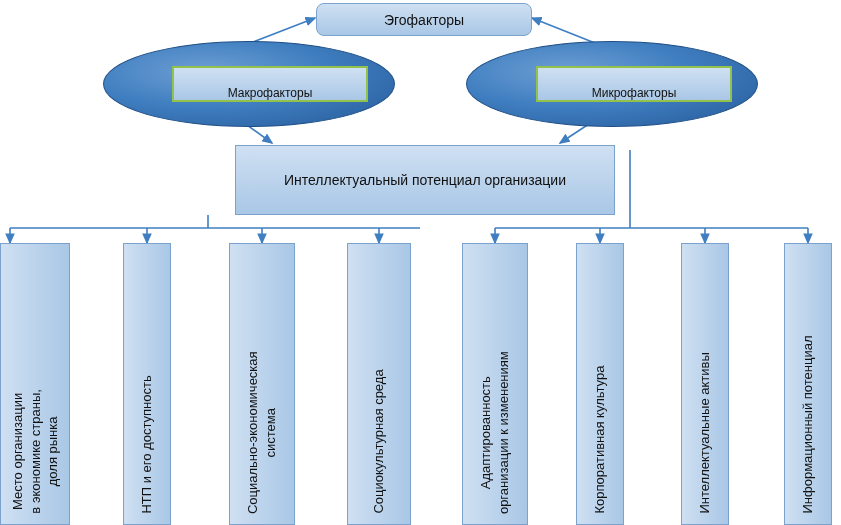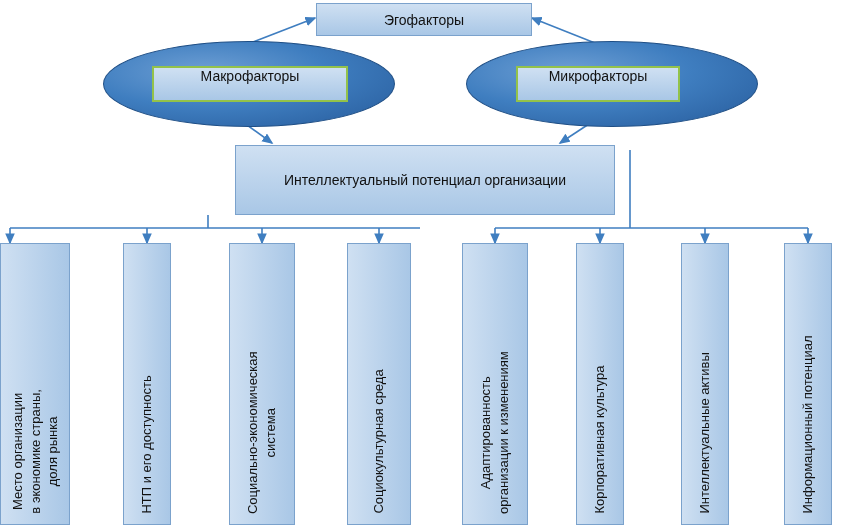--- a/index.html
+++ b/index.html
@@ -52,26 +52,27 @@
   .ellipse {
     position: absolute;
     border-radius: 50%;
     background: radial-gradient(ellipse at 35% 35%, #6e9fd4 0%, #3f7ec0 45%, #265a9a 100%);
     border: 1px solid #1e4e85;
   }
   .ellipse-label {
     position: absolute;
     box-sizing: border-box;
     display: flex;
-    align-items: flex-start;
+    align-items: flex-end;
     justify-content: center;
     border: 2px solid #93c24a;
     background: linear-gradient(to bottom, #cfe0f2 0%, #a9c7e6 100%);
-    font-size: 14px;
+    font-size: 12px;
     color: #111111;
+    margin-left: 20px;
   }
   
   .bar {
     position: absolute;
     box-sizing: border-box;
     border: 1px solid #7ba2cc;
     background: linear-gradient(to right, #cfe0f2 0%, #a9c7e6 100%);
     overflow: hidden;
   }
   .bar-text {
@@ -118,31 +119,31 @@
     <path d="M 379,228 L 379,243" stroke="#3f7ec0" stroke-width="1.6" fill="none" marker-end="url(#arrow)"></path>
 
     <path d="M 630,150 L 630,228" stroke="#3f7ec0" stroke-width="1.6" fill="none"></path>
     <path d="M 495,228 L 808,228" stroke="#3f7ec0" stroke-width="1.6" fill="none"></path>
     <path d="M 495,228 L 495,243" stroke="#3f7ec0" stroke-width="1.6" fill="none" marker-end="url(#arrow)"></path>
     <path d="M 600,228 L 600,243" stroke="#3f7ec0" stroke-width="1.6" fill="none" marker-end="url(#arrow)"></path>
     <path d="M 705,228 L 705,243" stroke="#3f7ec0" stroke-width="1.6" fill="none" marker-end="url(#arrow)"></path>
     <path d="M 808,228 L 808,243" stroke="#3f7ec0" stroke-width="1.6" fill="none" marker-end="url(#arrow)"></path>
   </svg>
 
-  <div class="node rect-top" style="left:316px; top:3px; width:216px; height:33px;">
+  <div class="node rect-top" style="left:316px; top:3px; width:216px; height:33px;border-radius:8px;">
     <span>Эгофакторы</span>
   </div>
 
   <div class="ellipse" style="left:103px; top:41px; width:290px; height:84px;"></div>
   <div class="ellipse-label" style="left:152px; top:66px; width:196px; height:36px;">
     <span>Макрофакторы</span>
   </div>
 
   <div class="ellipse" style="left:466px; top:41px; width:290px; height:84px;"></div>
-  <div class="ellipse-label" style="left:516px; top:66px; width:164px; height:36px;">
+  <div class="ellipse-label" style="left:516px; top:66px; width:196px; height:36px;">
     <span>Микрофакторы</span>
   </div>
 
   <div class="node rect-mid" style="left:235px; top:145px; width:380px; height:70px;">
     <span>Интеллектуальный потенциал организации</span>
   </div>
 
   <div class="bar" style="left:0px; top:243px; width:70px; height:282px;">
     <div class="bar-text">
       <span>Место организации</span>

